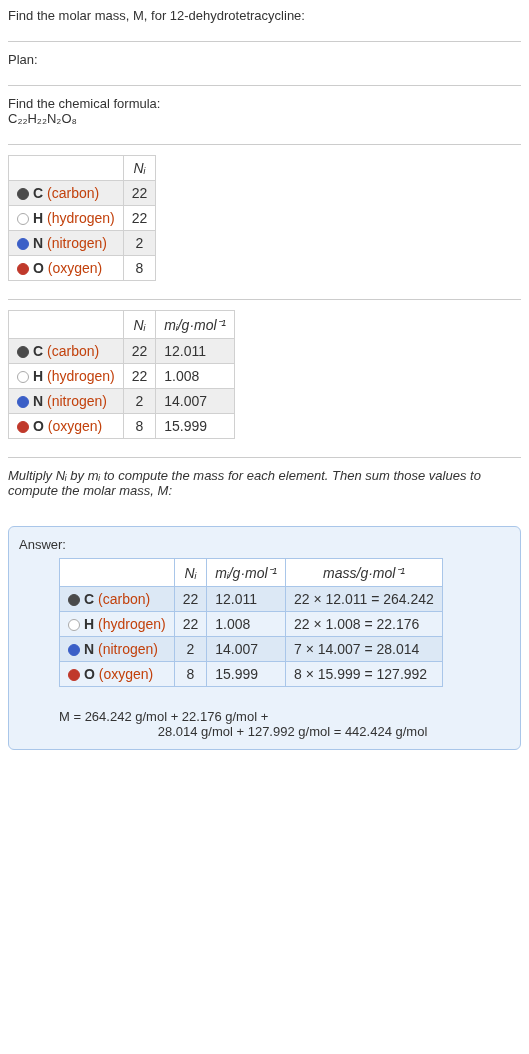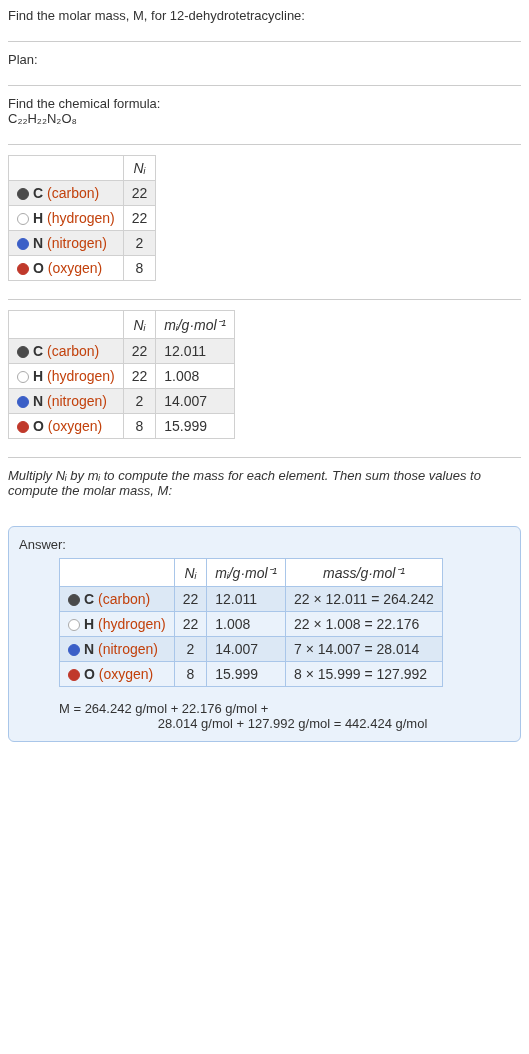--- a/index.html
+++ b/index.html
@@ -192,18 +192,18 @@
         <td>7 × 14.007 = 28.014</td>
       </tr>
       <tr>
         <td class="elem-cell"><span class="dot dot-o"></span><b>O</b> <span class="gray">(oxygen)</span></td>
         <td class="num">8</td>
         <td>15.999</td>
         <td>8 × 15.999 = 127.992</td>
       </tr>
     </tbody>
       </table>
-    <div style="margin-top:14px;">
+    <div style="margin-top:22px;">
       <div>M = 264.242 g/mol + 22.176 g/mol +</div>
       <div style="margin-left:16px;text-align:center;">28.014 g/mol + 127.992 g/mol = 442.424 g/mol</div>
     </div>
   </div>
 </div>
 
 </body></html>

